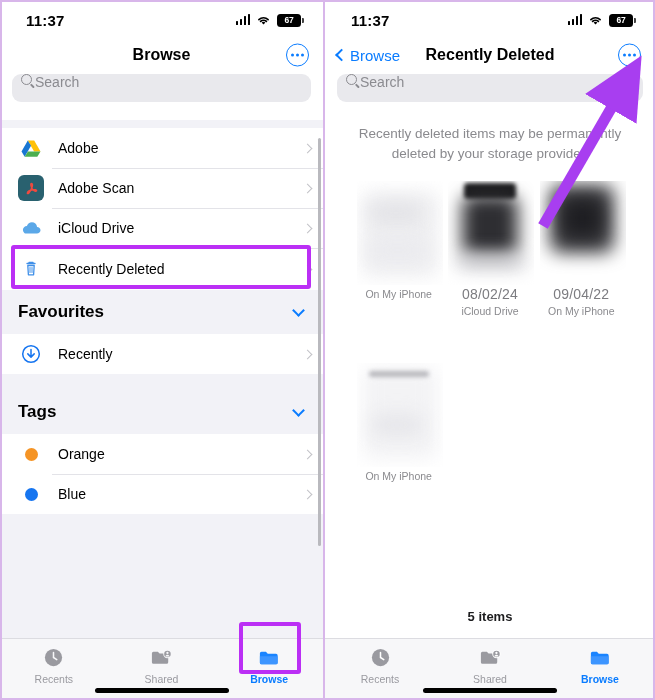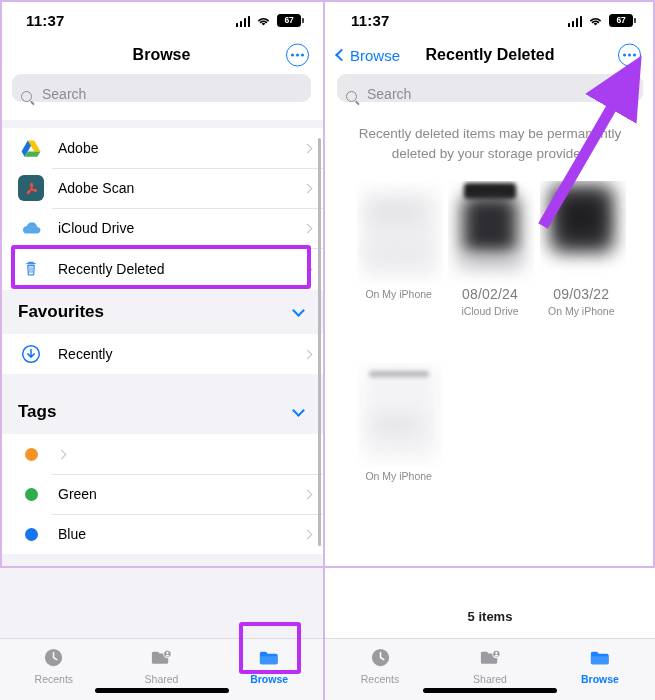--- a/index.html
+++ b/index.html
@@ -4,21 +4,21 @@
 <style>
   * { box-sizing: border-box; margin: 0; padding: 0; }
   html, body {
     width: 655px; height: 700px;
     background: #ffffff;
     font-family: "Liberation Sans", sans-serif;
     overflow: hidden;
   }
   #root {
     position: relative;
-    width: 655px; height: 568px;
+    width: 655px; height: 700px;
     display: flex;
     background: #a3a3a3;
   }
   .phone {
     position: relative;
     height: 700px;
     background: #ffffff;
     overflow: hidden;
     display: flex;
     flex-direction: column;
@@ -35,21 +35,21 @@
     justify-content: space-between;
     padding: 4px 22px 0 26px;
     background: #ffffff;
   }
   .status-time {
     font-size: 15px;
     font-weight: bold;
     color: #000;
     letter-spacing: .2px;
   }
-  .status-icons { display: flex; align-items: flex-end; gap: 6px; }
+  .status-icons { display: flex; align-items: flex-start; gap: 6px; }
   .bars { display: flex; align-items: flex-end; gap: 1.5px; height: 11px; }
   .bars i { display: block; width: 2.5px; background: #000; border-radius: .5px; }
   .bars i:nth-child(1){ height: 4px; }
   .bars i:nth-child(2){ height: 6px; }
   .bars i:nth-child(3){ height: 8.5px; }
   .bars i:nth-child(4){ height: 11px; background:#000; }
   .batt {
     position: relative;
     width: 24px; height: 13px;
     background: #000;
@@ -88,21 +88,21 @@
     border: 1.6px solid #0a7cff;
     display: flex; align-items: center; justify-content: center; gap: 2px;
     background: #fff;
   }
   .more-btn b { width: 3px; height: 3px; border-radius: 50%; background: #0a7cff; display:block; }
 
   
   .searchwrap { flex: 0 0 36px; padding: 0 12px; background: #fff; }
   .searchbar {
     height: 28px; border-radius: 9px; background: #e9e9ed;
-    display: flex; align-items: flex-end; padding: 0 9px; gap: 10px;
+    display: flex; align-items: flex-start; padding: 0 9px; gap: 3px;
   }
   .search-ico {
     width: 11px; height: 11px; border: 1.6px solid #8b8b90; border-radius: 50%;
     position: relative; flex: 0 0 auto;
   }
   .search-ico:after {
     content:""; position:absolute; right:-4px; bottom:-3px;
     width: 5px; height: 1.6px; background:#8b8b90; transform: rotate(45deg); border-radius:1px;
   }
   .search-ph { color: #8b8b90; font-size: 14px; }
@@ -316,27 +316,21 @@
       <div class="section-hdr">
         <div class="t">Tags</div>
         <div class="chev-down"></div>
       </div>
 
       <div class="group">
         <div class="row">
           <div class="row-ico">
               <span class="tagdot" style="background:#f59425"></span>
             </div>
-          <div class="chev-right"></div>
-        </div>
-        <div class="row">
-          <div class="row-ico">
-              <span class="tagdot" style="background:#30ac49"></span>
-            </div>
-          <div class="row-label">Green</div>
+          <div class="row-label">Orange</div>
           <div class="chev-right"></div>
         </div>
         <div class="row">
           <div class="row-ico">
               <span class="tagdot" style="background:#1675f0"></span>
             </div>
           <div class="row-label">Blue</div>
           <div class="chev-right"></div>
         </div>
       </div>
@@ -440,21 +434,21 @@
         </div>
         <div class="cap-date">08/02/24</div>
         <div class="cap-loc">iCloud Drive</div>
       </div>
 
       <div class="cell">
         <div class="thumb">
           <span class="blob" style="left:10px; top:4px; width:64px; height:68px; background:#3a3a3e;"></span>
           <span class="blob" style="left:22px; top:18px; width:40px; height:38px; background:#1e1e22;"></span>
         </div>
-        <div class="cap-date">09/03/22</div>
+        <div class="cap-date">09/04/22</div>
         <div class="cap-loc">On My iPhone</div>
       </div>
 
       <div class="cell" style="margin-top:30px">
         <div class="thumb">
           <span class="blob" style="left:6px; top:4px; width:74px; height:92px; background:#f3f3f5;"></span>
           <span class="blob" style="left:12px; top:8px; width:60px; height:6px; background:#b8b8bd; filter:blur(2px);"></span>
           <span class="blob" style="left:14px; top:52px; width:52px; height:20px; background:#e5e5e9;"></span>
         </div>
         <div class="cap-date"></div>

